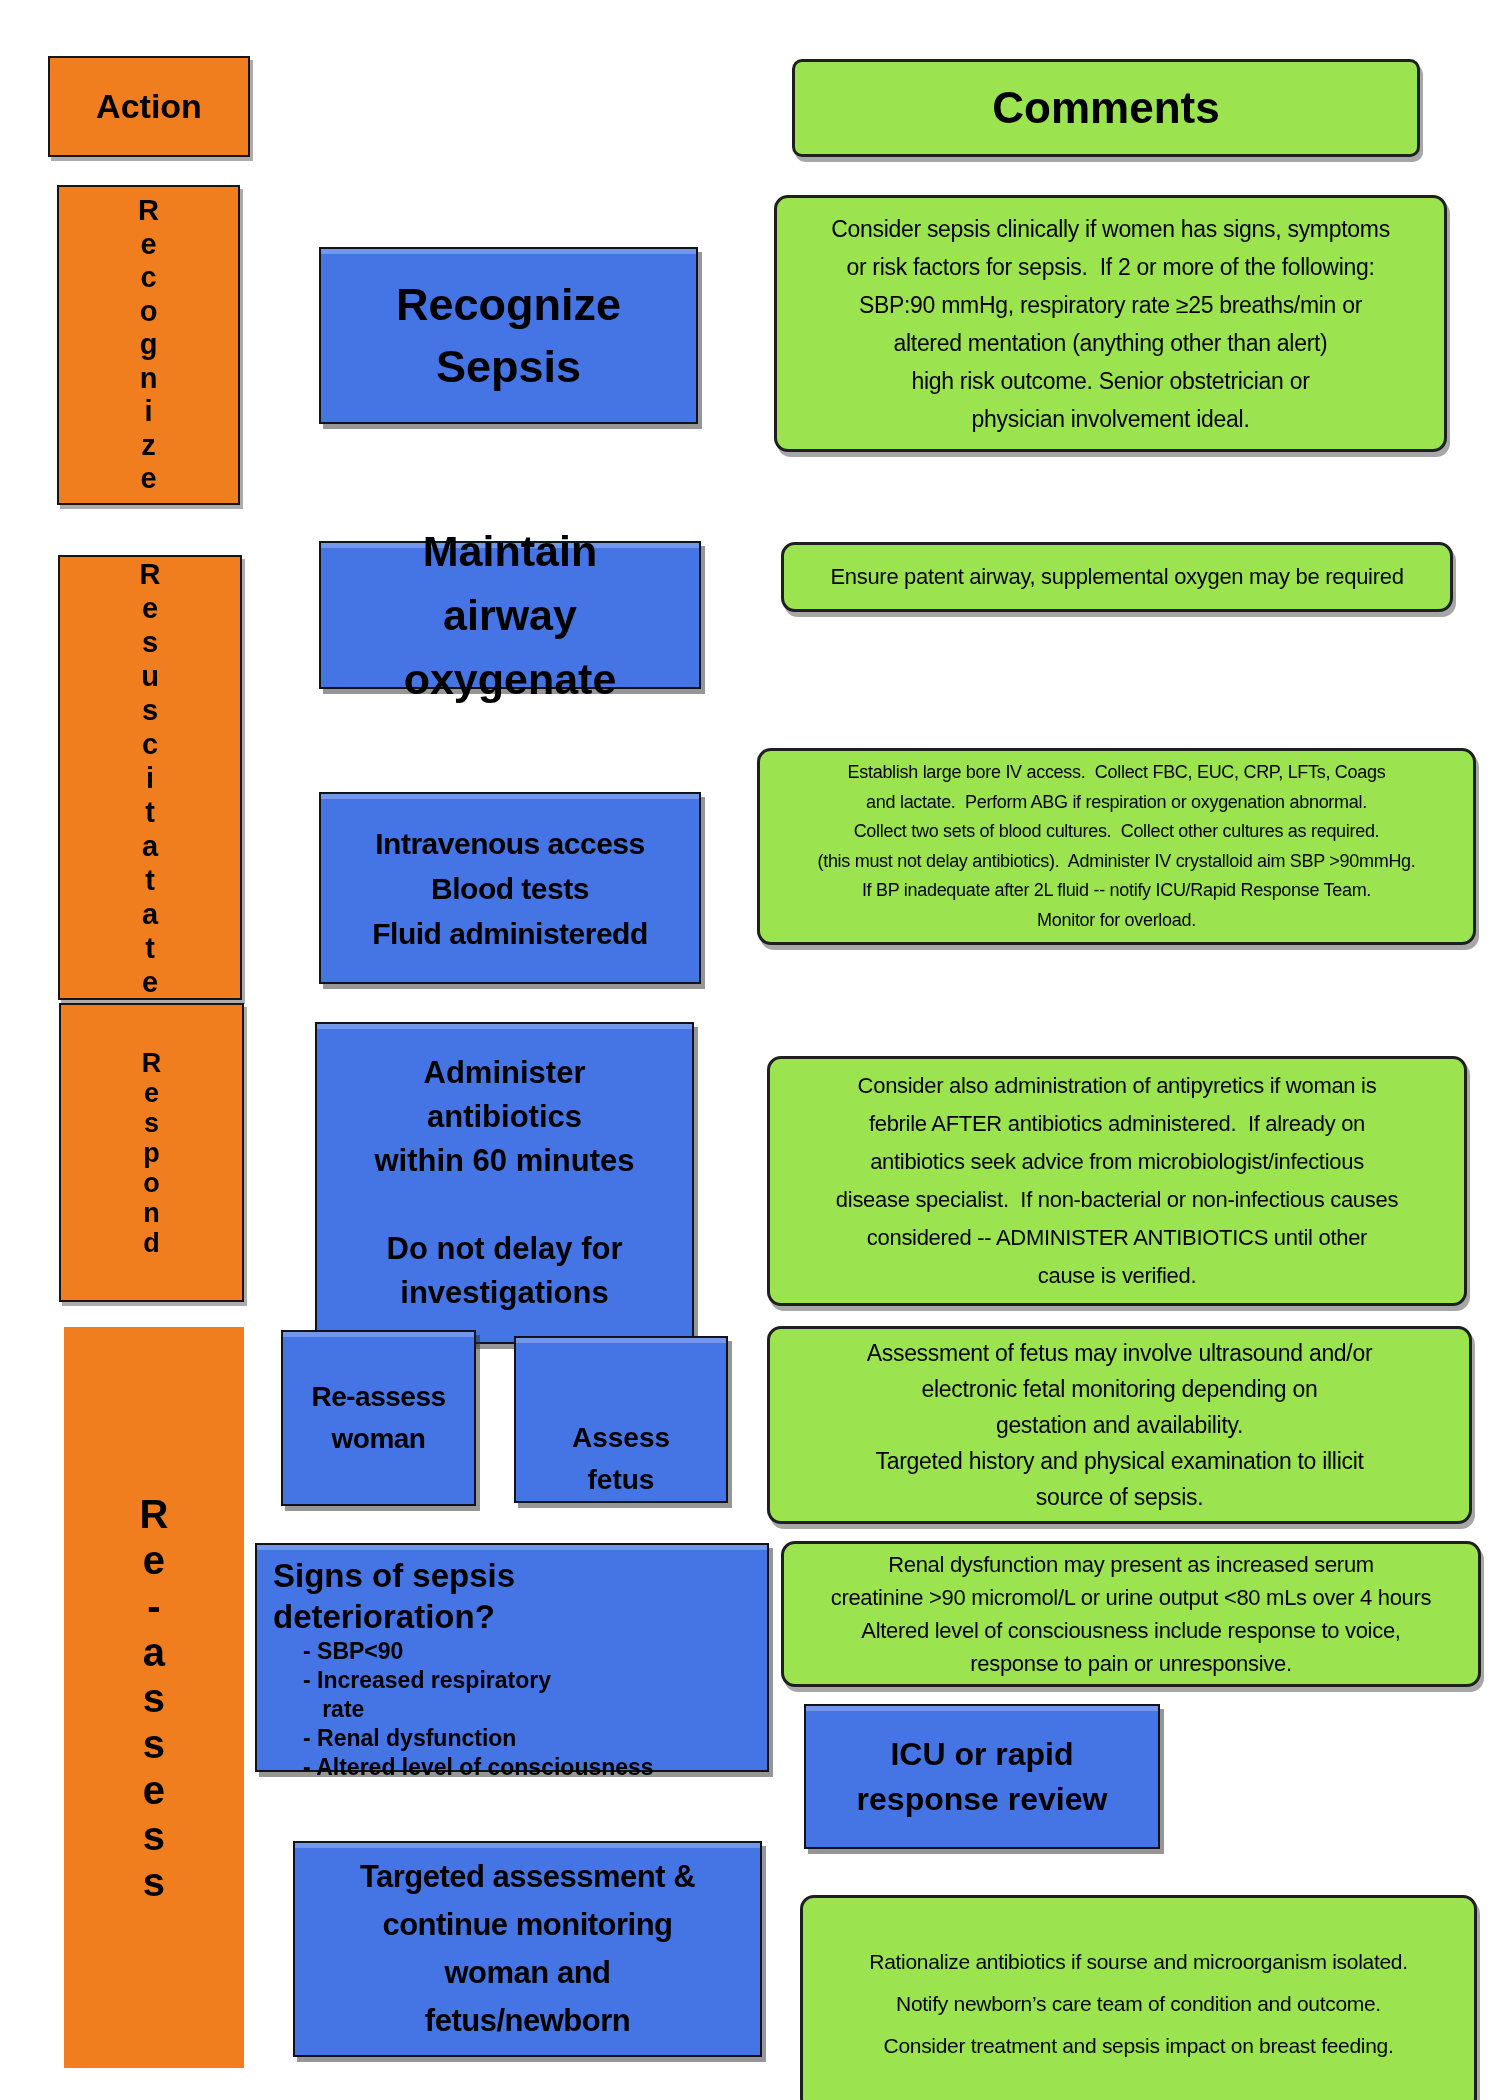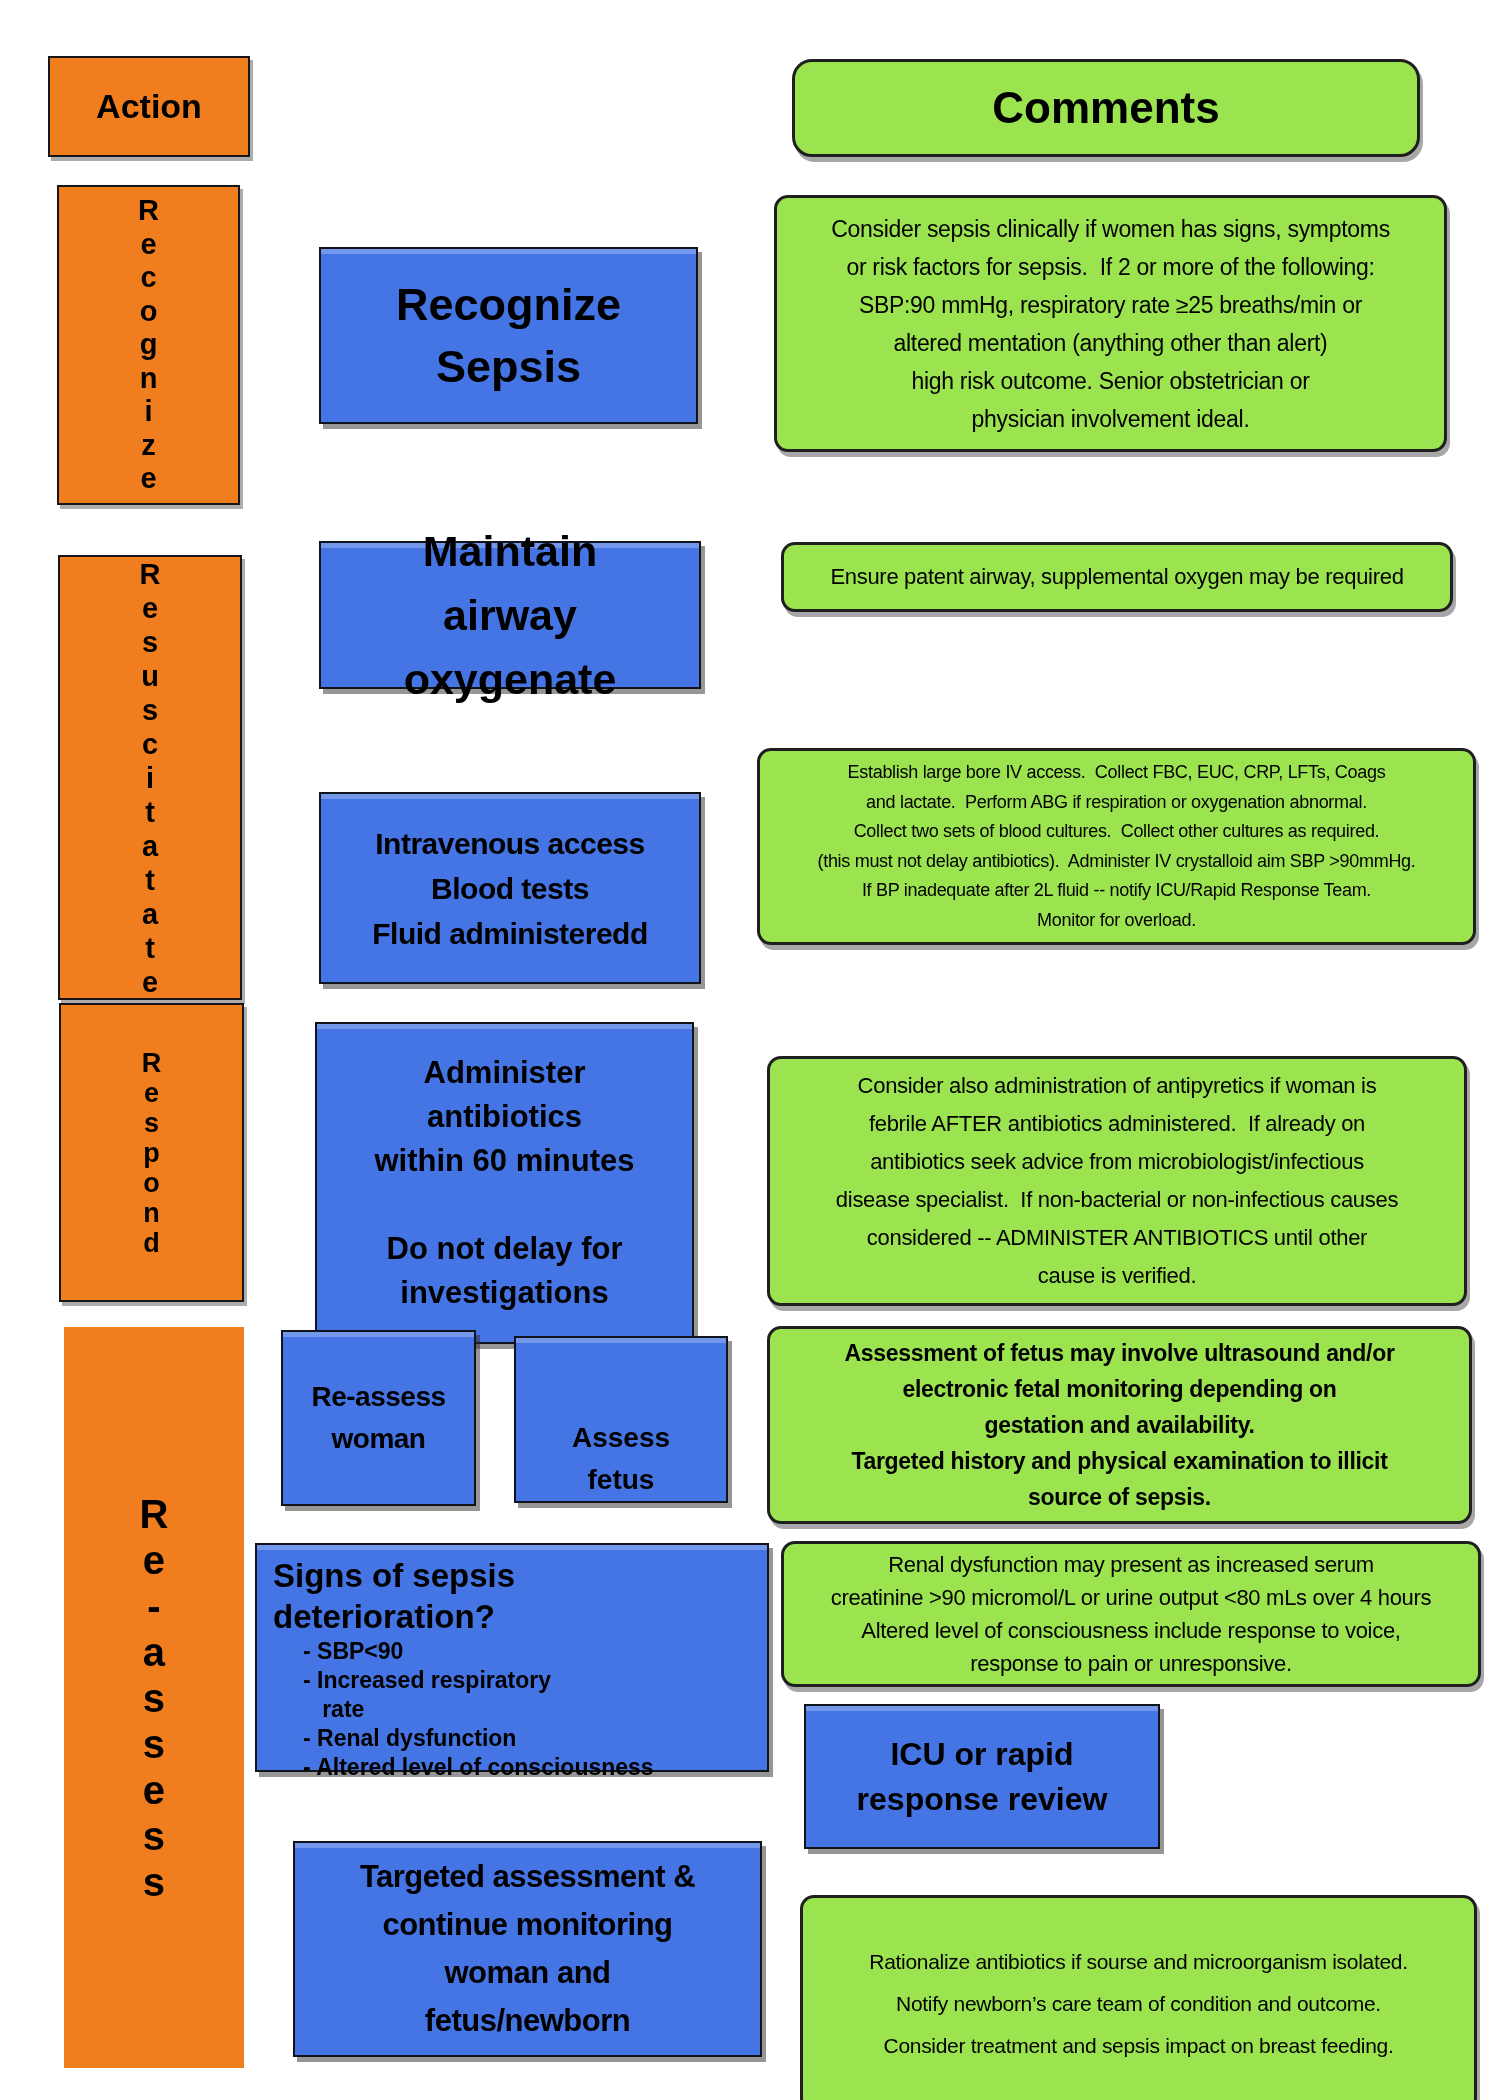--- a/index.html
+++ b/index.html
@@ -14,21 +14,21 @@
   .orange{background:var(--c-orange,#F07D1E);border:2px solid #161616;
           box-shadow:3px 4px 0 rgba(70,70,70,.45);}
   .orange.no-border{border:none;box-shadow:none;}
   .blue{background:var(--c-blue,#4575E4);border:2px solid #10131a;
         box-shadow:4px 5px 0 rgba(45,45,45,.5), inset 0 5px 0 rgba(255,255,255,.25);
         font-weight:bold;}
   .green{background:var(--c-green,#9BE44F);border:3px solid #1f1f1f;border-radius:14px;
          box-shadow:3px 5px 0 rgba(80,80,80,.5);letter-spacing:-0.3px;}
   
   .action-hd{left:48px;top:56px;width:202px;height:101px;font-size:34px;font-weight:bold;}
-  .comments-hd{left:792px;top:59px;width:628px;height:98px;border-radius:20px;
+  .comments-hd{left:792px;top:59px;width:628px;height:98px;border-radius:10px;
                font-size:44px;font-weight:bold;letter-spacing:0;}
   
   .stage{font-weight:bold;}
   .st-recognize{left:57px;top:185px;width:183px;height:320px;font-size:29px;line-height:33.5px;}
   .st-resus{left:58px;top:555px;width:184px;height:445px;font-size:29px;line-height:34px;}
   .st-respond{left:59px;top:1003px;width:185px;height:299px;font-size:27px;line-height:30px;}
   .st-reassess{left:64px;top:1327px;width:180px;height:741px;font-size:40px;line-height:46px;}
   
   .bx-recsep{left:319px;top:247px;width:379px;height:177px;font-size:45px;line-height:62px;}
   .bx-maintain{left:319px;top:541px;width:382px;height:148px;font-size:43px;line-height:64px;}
@@ -40,21 +40,21 @@
             justify-content:flex-start;text-align:left;padding:10px 8px 0 16px;}
   .bx-signs .title{font-size:33px;line-height:41px;}
   .bx-signs .bullets{font-size:23px;line-height:29px;padding-left:30px;}
   .bx-icu{left:804px;top:1704px;width:356px;height:145px;font-size:32px;line-height:45px;}
   .bx-target{left:293px;top:1841px;width:469px;height:216px;font-size:31px;line-height:48px;letter-spacing:-0.5px;}
   
   .cm-c1{left:774px;top:195px;width:673px;height:257px;font-size:23px;line-height:38px;}
   .cm-c2{left:781px;top:542px;width:672px;height:70px;font-size:22px;}
   .cm-c3{left:757px;top:748px;width:719px;height:197px;font-size:18px;line-height:29.5px;}
   .cm-c4{left:767px;top:1040px;width:700px;height:250px;font-size:22px;line-height:38px;margin-top:16px;}
-  .cm-c5{left:767px;top:1326px;width:705px;height:198px;font-size:23px;line-height:36px;font-weight:bold;}
+  .cm-c5{left:767px;top:1326px;width:705px;height:198px;font-size:23px;line-height:36px;}
   .cm-c6{left:781px;top:1541px;width:700px;height:146px;font-size:22px;line-height:33px;}
   .cm-c7{left:800px;top:1895px;width:677px;height:217px;font-size:21px;line-height:42px;}
 </style>
 </head>
 <body>
 
 <div class="canvas">
 
   <div class="box orange action-hd">
     <span>Action</span>

